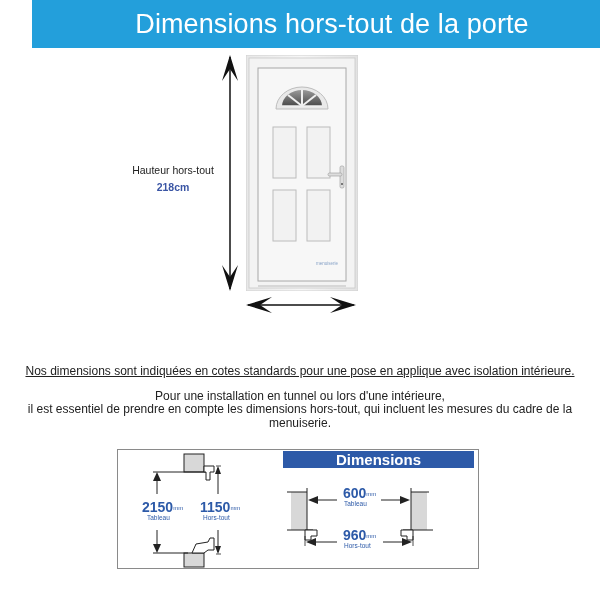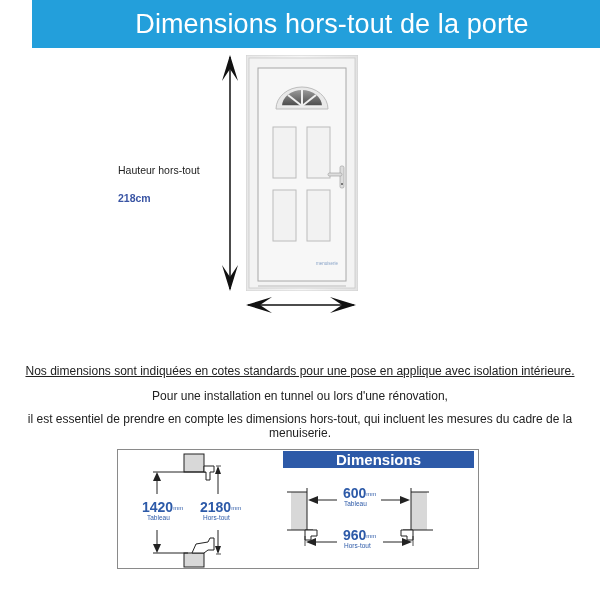--- a/index.html
+++ b/index.html
@@ -9,23 +9,23 @@
   .header {
     position: absolute; left: 0; top: 0; width: 600px; height: 48px;
     background: #239fdb;
     display: flex; align-items: center; justify-content: center; margin-left: 32px;
   }
   .header-title {
     color: #ffffff; font-size: 27px; font-family: "Liberation Sans", sans-serif;
     letter-spacing: 0.1px;
   }
 
-  .label-block { position: absolute; font-size: 10.5px; }
+  .label-block { position: absolute; text-align: center; font-size: 10.5px; }
   .label-title { color: #222; }
-  .label-value { color: #3a55a4; font-weight: bold; margin-top: 16px; font-size: 10.5px; }
+  .label-value { color: #3a55a4; font-weight: bold; margin-top: 5px; font-size: 10.5px; }
 
   .text-line {
     position: absolute; left: 0; width: 600px; text-align: center;
     font-size: 12px; color: #222;
   }
   .underline { text-decoration: underline; }
 
   .diagram-box {
     position: absolute; left: 117px; top: 449px; width: 362px; height: 120px;
     border: 1.5px solid #8a8a8a; background: #fff; padding-left: 28px;
@@ -101,22 +101,22 @@
   </svg>
 
   <div class="label-block" style="left:118px;top:164px;width:110px;">
     <div class="label-title">Hauteur hors-tout</div>
     <div class="label-value">218cm</div>
   </div>
 
 </div>
 
 <div class="text-line underline" style="top:364px;">Nos dimensions sont indiquées en cotes standards pour une pose en applique avec isolation intérieure.</div>
-<div class="text-line" style="top:389px;">Pour une installation en tunnel ou lors d'une rénovation,</div>
-<div class="text-line" style="top:412px;">il est essentiel de prendre en compte les dimensions hors-tout, qui incluent les mesures du cadre de la menuiserie.</div>
+<div class="text-line" style="top:389px;">Pour une installation en tunnel ou lors d'une intérieure,</div>
+<div class="text-line" style="top:402px;">il est essentiel de prendre en compte les dimensions hors-tout, qui incluent les mesures du cadre de la menuiserie.</div>
 
 <div class="diagram-box">
   <div class="dim-banner">Dimensions</div>
 
   <svg style="position:absolute;left:0;top:0;" width="165" height="118" viewBox="0 0 165 118">
 
     <rect x="66" y="4" width="20" height="18" fill="#d8d8d8" stroke="#222" stroke-width="1"></rect>
     <line x1="35" y1="22" x2="90" y2="22" stroke="#222" stroke-width="1"></line>
     <path d="M86 16 L96 16 L96 22 L92 22 L92 30 L88 30 L88 22 L86 22 Z" fill="#fff" stroke="#222" stroke-width="1"></path>
     <line x1="98" y1="16" x2="103" y2="16" stroke="#222" stroke-width="0.8"></line>
@@ -131,26 +131,26 @@
     <line x1="39" y1="80" x2="39" y2="101" stroke="#222" stroke-width="1"></line>
     <path d="M39 103 L35 94 L43 94 Z" fill="#222"></path>
 
     <line x1="100" y1="18" x2="100" y2="44" stroke="#222" stroke-width="1"></line>
     <path d="M100 16 L97 24 L103 24 Z" fill="#222"></path>
     <line x1="100" y1="80" x2="100" y2="102" stroke="#222" stroke-width="1"></line>
     <path d="M100 104 L97 96 L103 96 Z" fill="#222"></path>
   </svg>
 
   <div class="dim-num" style="left:24px;top:50px;">
-    <span>1420</span><sup>mm</sup>
+    <span>2150</span><sup>mm</sup>
   </div>
   <div class="dim-sub" style="left:29px;top:64px;">Tableau</div>
 
   <div class="dim-num" style="left:82px;top:50px;">
-    <span>2180</span><sup>mm</sup>
+    <span>1150</span><sup>mm</sup>
   </div>
   <div class="dim-sub" style="left:85px;top:64px;">Hors-tout</div>
 
   <svg style="position:absolute;left:165px;top:0;" width="195" height="118" viewBox="0 0 195 118">
 
     <rect x="8" y="42" width="16" height="38" fill="#d8d8d8"></rect>
     <line x1="4" y1="42" x2="24" y2="42" stroke="#222" stroke-width="1"></line>
     <line x1="4" y1="80" x2="30" y2="80" stroke="#222" stroke-width="1"></line>
     <line x1="24" y1="38" x2="24" y2="80" stroke="#222" stroke-width="1"></line>
     <path d="M22 80 L34 80 L34 86 L28 86 L28 90 L22 90 Z" fill="#fff" stroke="#222" stroke-width="1"></path>

